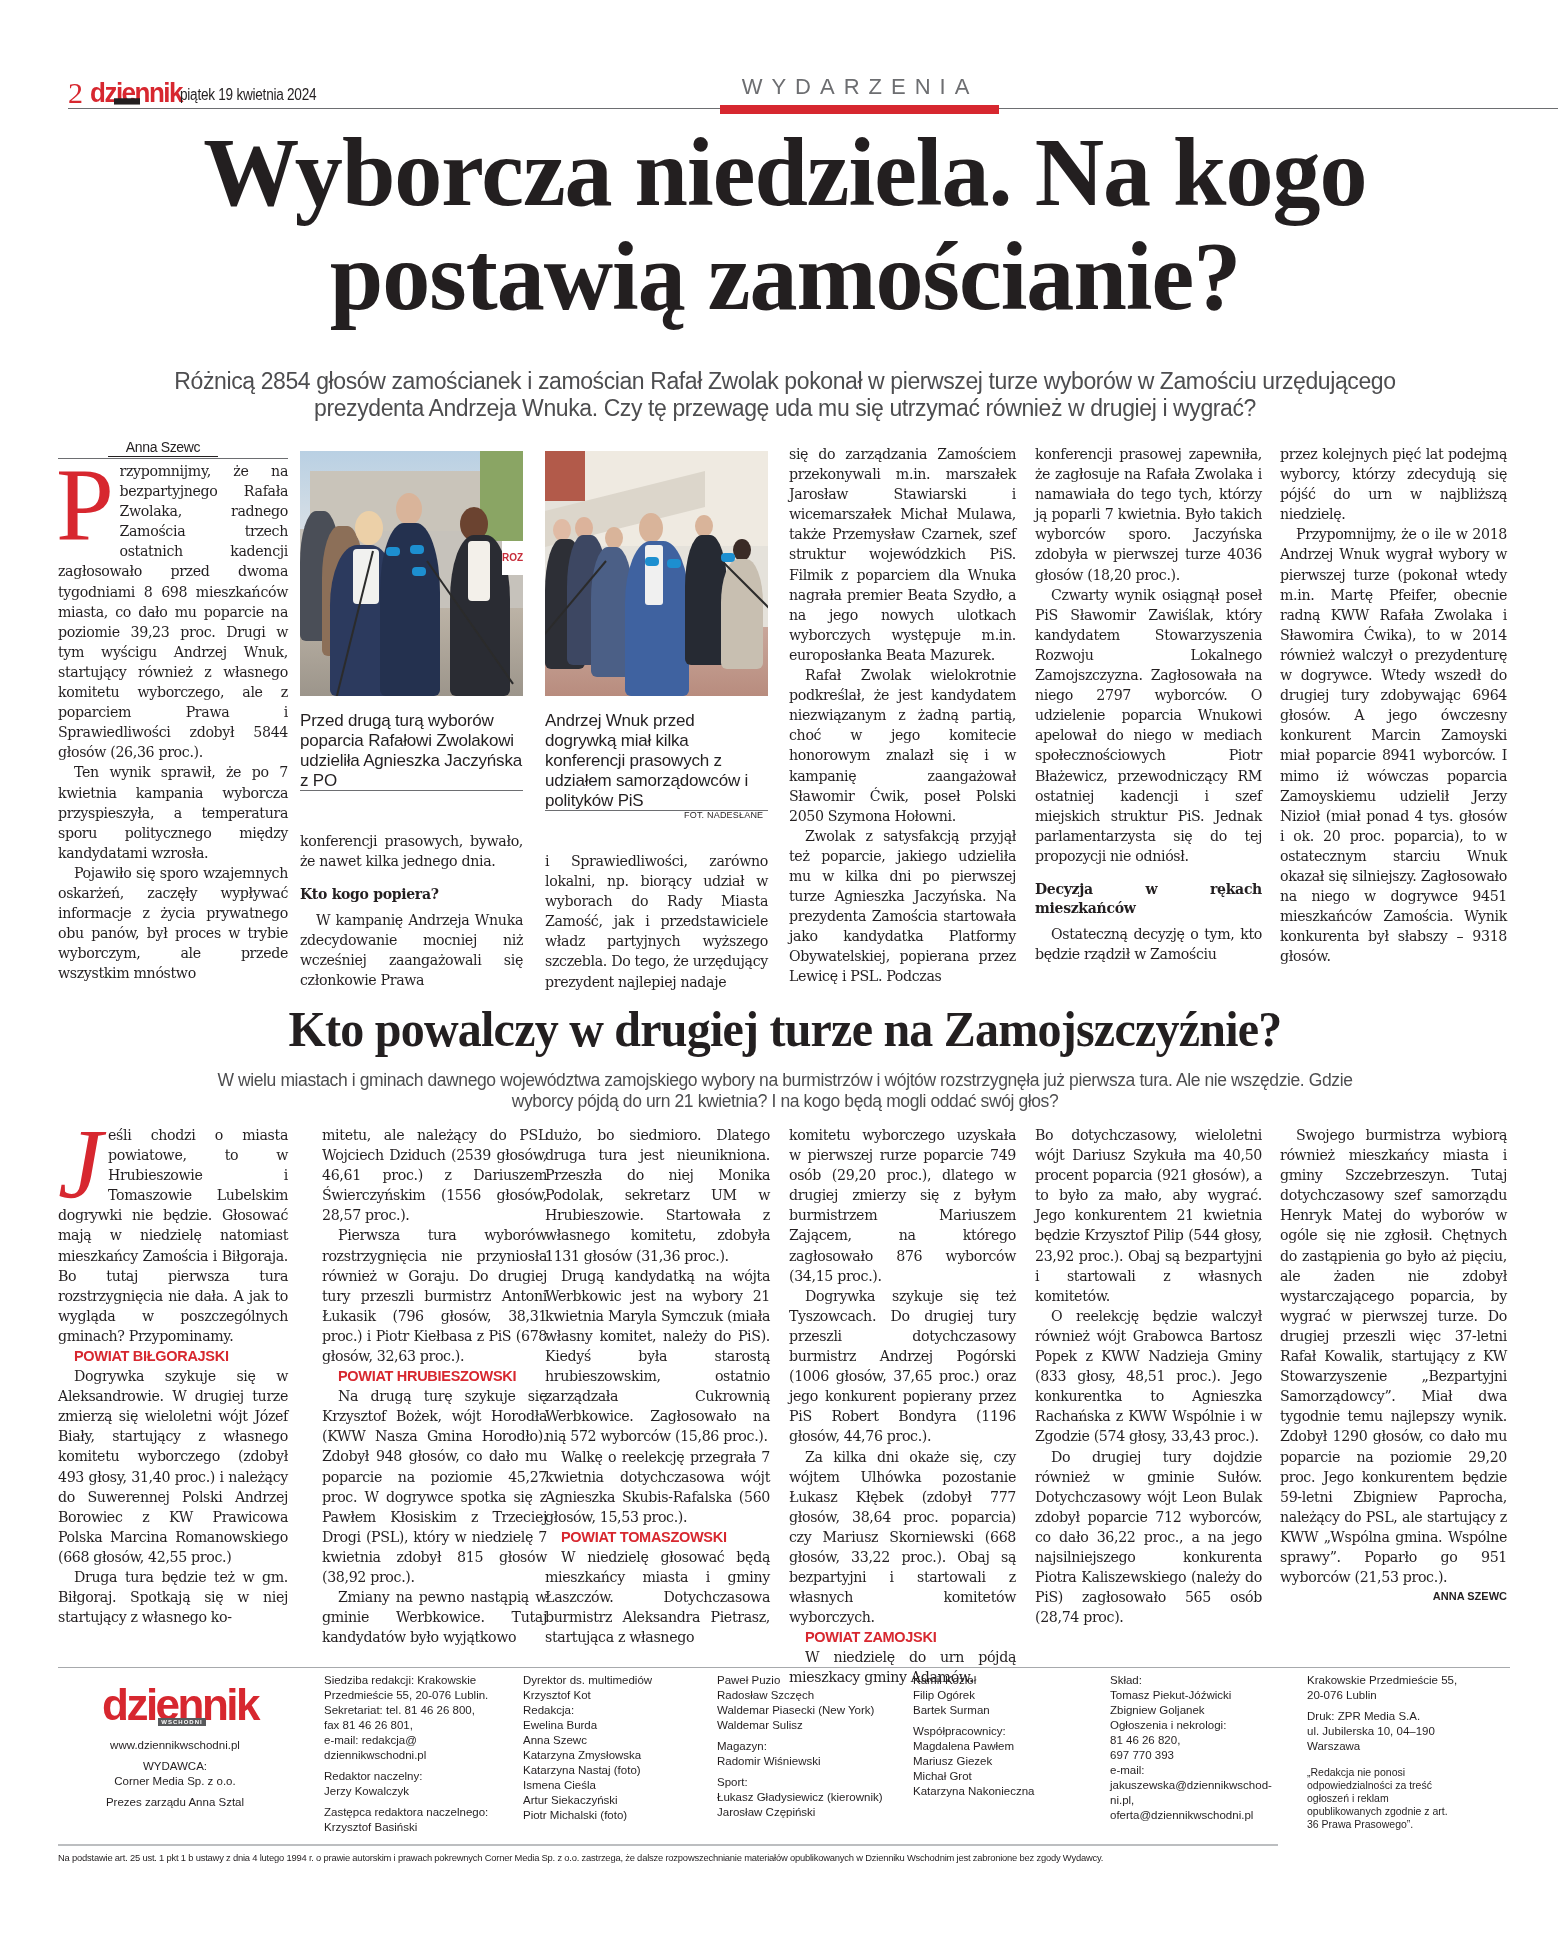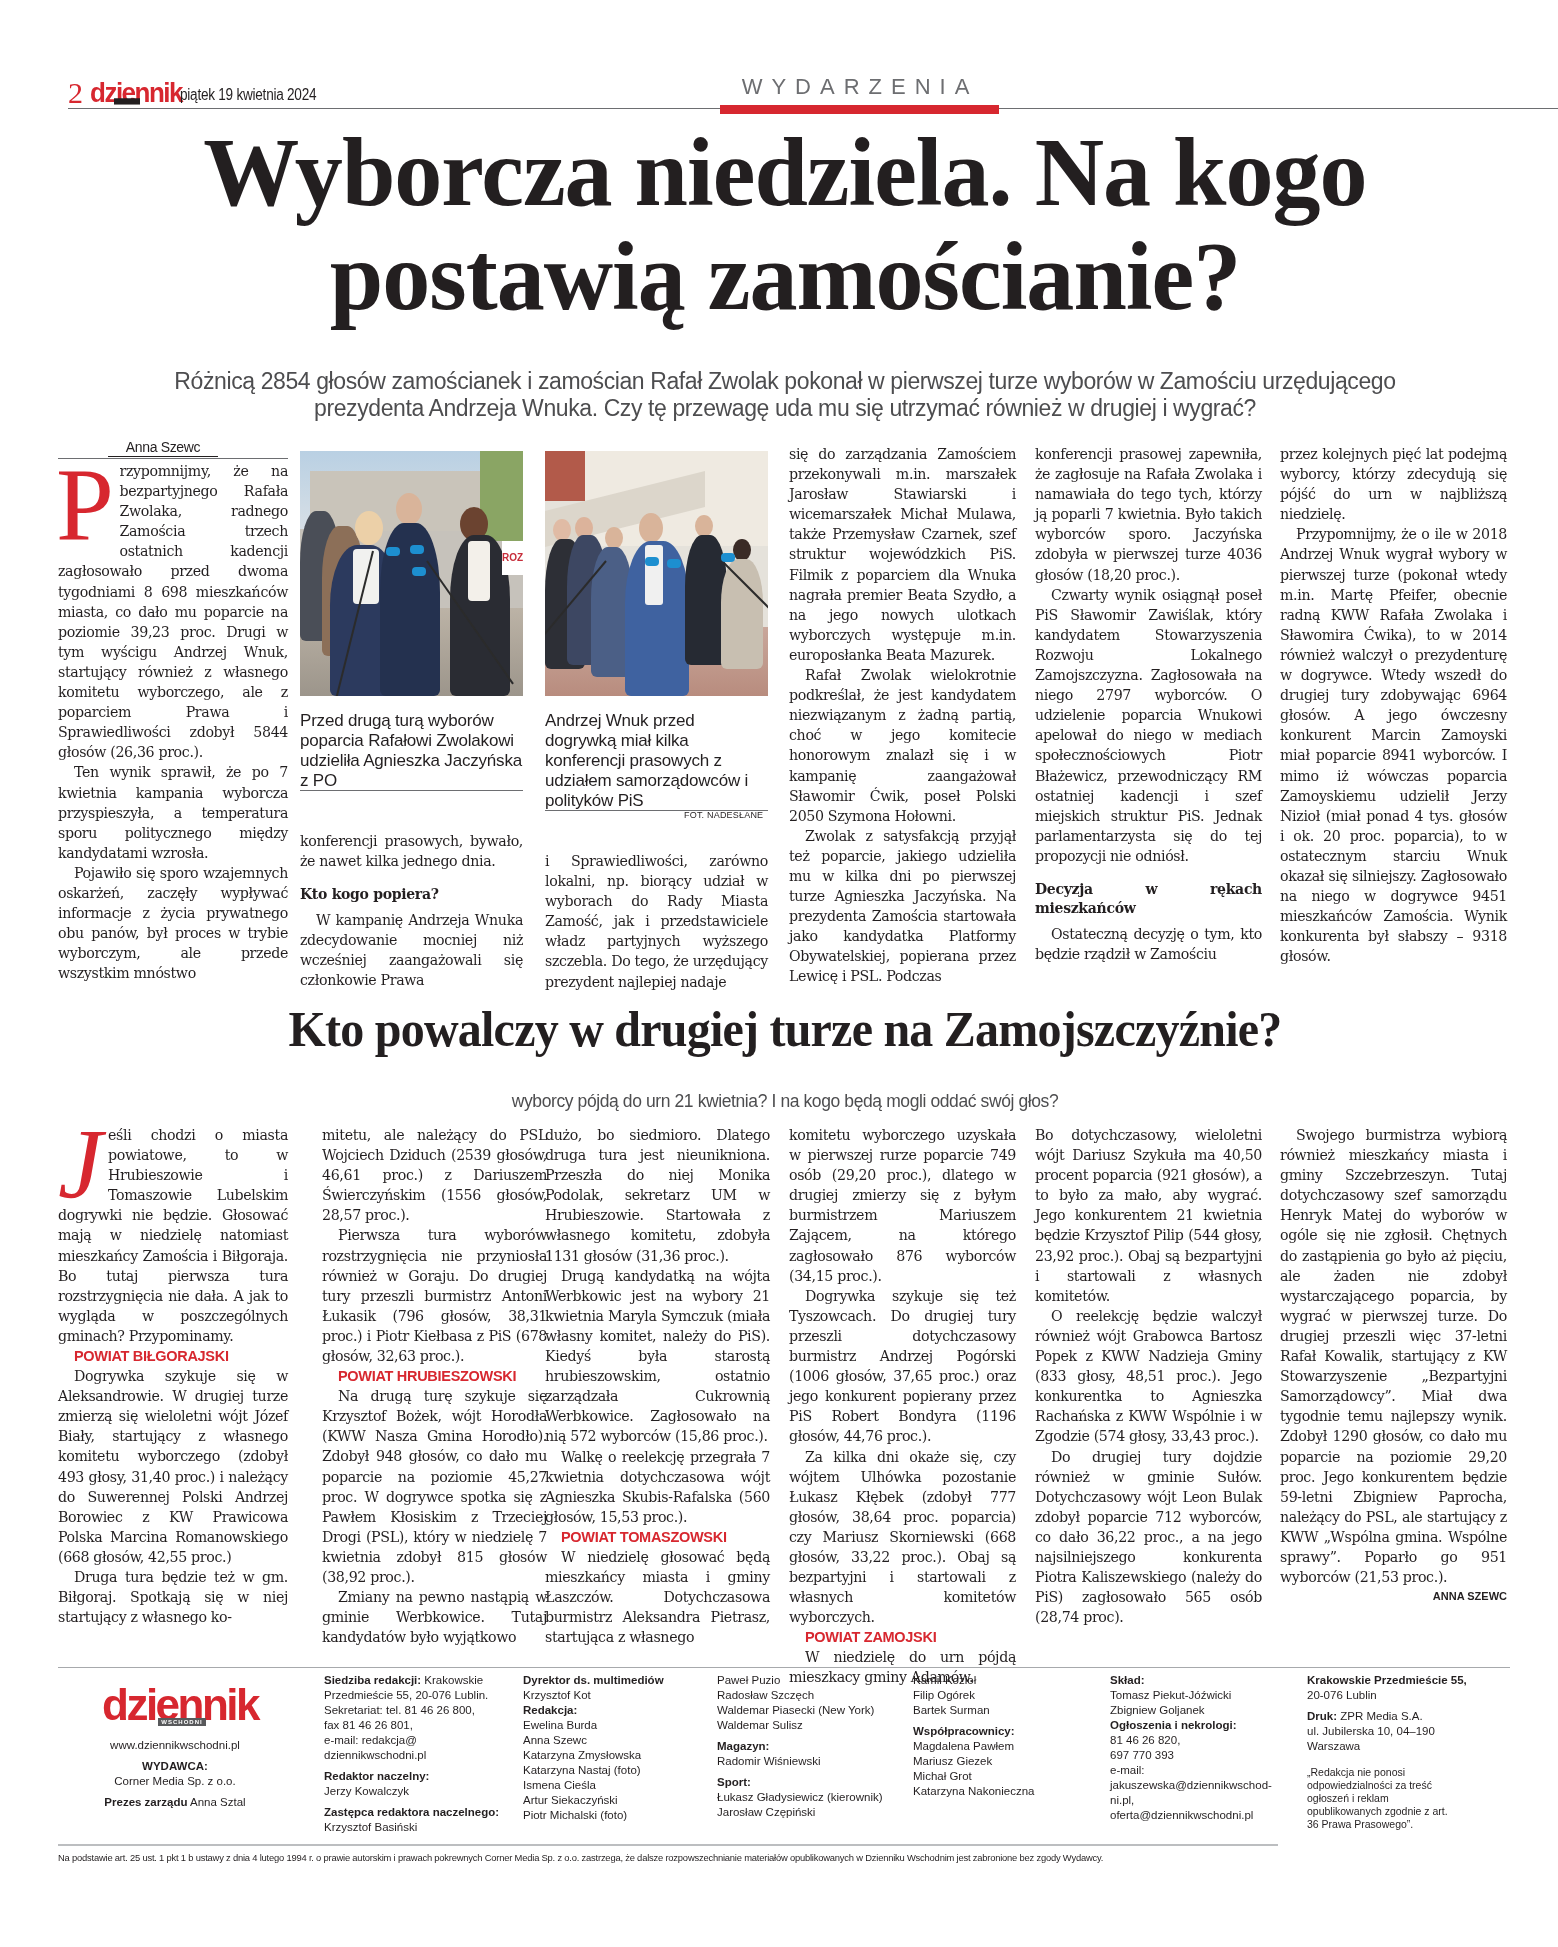--- a/index.html
+++ b/index.html
@@ -49,21 +49,21 @@
   .lead2 { position: absolute; left: 60px; top: 1070px; width: 1450px; text-align: center; font-family: "Liberation Sans", sans-serif; font-size: 17.5px; line-height: 21px; color: #4d4d4f; letter-spacing: -0.4px; }
   .district { font-family: "Liberation Sans", sans-serif; font-weight: 700; font-size: 14.5px; color: #d7272f; line-height: 20px; text-indent: 16px; letter-spacing: -0.3px; }
   .signature { font-family: "Liberation Sans", sans-serif; font-weight: 700; font-size: 11px; text-align: right; letter-spacing: 0; line-height: 18px; }
 
   
   .footer-rule { position: absolute; left: 58px; top: 1667px; width: 1452px; border-top: 1.5px solid #a7a9ac; }
   .logo-big { position: absolute; left: 102px; top: 1683px; width: 140px; height: 48px; }
   .logo-big .word { font-family: "Liberation Sans", sans-serif; font-weight: 700; font-size: 44px; line-height: 44px; color: #d7272f; letter-spacing: -2.5px; }
   .logo-big .tag { position: absolute; left: 56px; top: 35px; width: 48px; height: 8px; background: #58595b; color: #fff; font-family: "Liberation Sans", sans-serif; font-size: 6px; text-align: center; line-height: 8px; letter-spacing: 1px; font-weight: 700; }
   .mast { position: absolute; font-family: "Liberation Sans", sans-serif; font-size: 11.5px; line-height: 15px; color: #231f20; }
-  .mast b { font-weight: 700; }
+  .mast b { font-weight: 400; }
   .mast .gap { height: 6px; }
   .legal-rule { position: absolute; left: 58px; top: 1844px; width: 1220px; border-top: 2px solid #bcbec0; }
   .legal { position: absolute; left: 58px; top: 1852px; font-family: "Liberation Sans", sans-serif; font-size: 9.4px; color: #231f20; letter-spacing: -0.2px; white-space: nowrap; }
 </style>
 </head>
 <body>
 
 <div class="topbar">
   <div class="rule"></div>
   <span class="page-num">2</span>
@@ -171,21 +171,21 @@
   <p>Ostateczną decyzję o tym, kto będzie rządził w Zamościu</p>
 </div>
 
 <div class="col" style="left:1280px; top:444px; width:227px;">
   <p class="noindent">przez kolejnych pięć lat podejmą wyborcy, którzy zdecydują się pójść do urn w najbliższą niedzielę.</p>
   <p>Przypomnijmy, że o ile w 2018 Andrzej Wnuk wygrał wybory w pierwszej turze (pokonał wtedy m.in. Martę Pfeifer, obecnie radną KWW Rafała Zwolaka i Sławomira Ćwika), to w 2014 również walczył o prezydenturę w dogrywce. Wtedy wszedł do drugiej tury zdobywając 6964 głosów. A jego ówczesny konkurent Marcin Zamoyski miał poparcie 8941 wyborców. I mimo iż wówczas poparcia Zamoyskiemu udzielił Jerzy Nizioł (miał ponad 4 tys. głosów i ok. 20 proc. poparcia), to w ostatecznym starciu Wnuk okazał się silniejszy. Zagłosowało na niego w dogrywce 9451 mieszkańców Zamościa. Wynik konkurenta był słabszy – 9318 głosów.</p>
 </div>
 
 <h2 class="headline2">Kto powalczy w drugiej turze na Zamojszczyźnie?</h2>
 <div class="lead2">
-  <br>
+  <span>W wielu miastach i gminach dawnego województwa zamojskiego wybory na burmistrzów i wójtów rozstrzygnęła już pierwsza tura. Ale nie wszędzie. Gdzie</span><br>
   <span>wyborcy pójdą do urn 21 kwietnia? I na kogo będą mogli oddać swój głos?</span>
 </div>
 
 <div class="col" style="left:58px; top:1125px; width:230px;">
   <span class="dropcap-j">J</span>
   <p class="noindent">eśli chodzi o miasta powiatowe, to w Hrubieszowie i Tomaszowie Lubelskim dogrywki nie będzie. Głosować mają w niedzielę natomiast mieszkańcy Zamościa i Biłgoraja. Bo tutaj pierwsza tura rozstrzygnięcia nie dała. A jak to wygląda w poszczególnych gminach? Przypominamy.</p>
   <div class="district">POWIAT BIŁGORAJSKI</div>
   <p>Dogrywka szykuje się w Aleksandrowie. W drugiej turze zmierzą się wieloletni wójt Józef Biały, startujący z własnego komitetu wyborczego (zdobył 493 głosy, 31,40 proc.) i należący do Suwerennej Polski Andrzej Borowiec z KW Prawicowa Polska Marcina Romanowskiego (668 głosów, 42,55 proc.)</p>
   <p>Druga tura będzie też w gm. Biłgoraj. Spotkają się w niej startujący z własnego ko-</p>
 </div>

